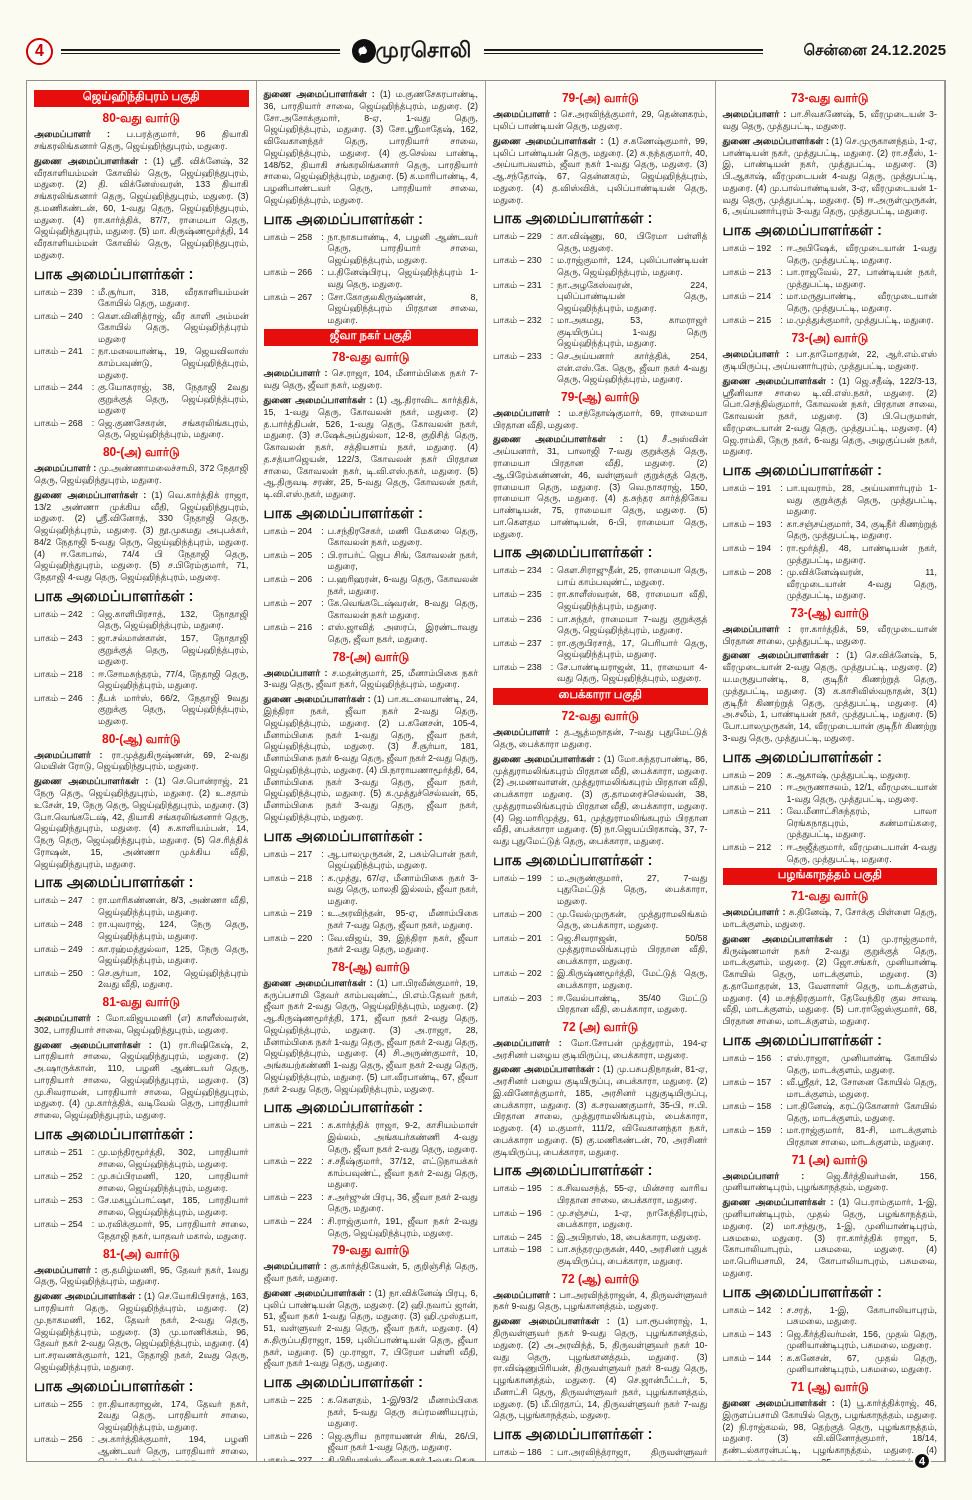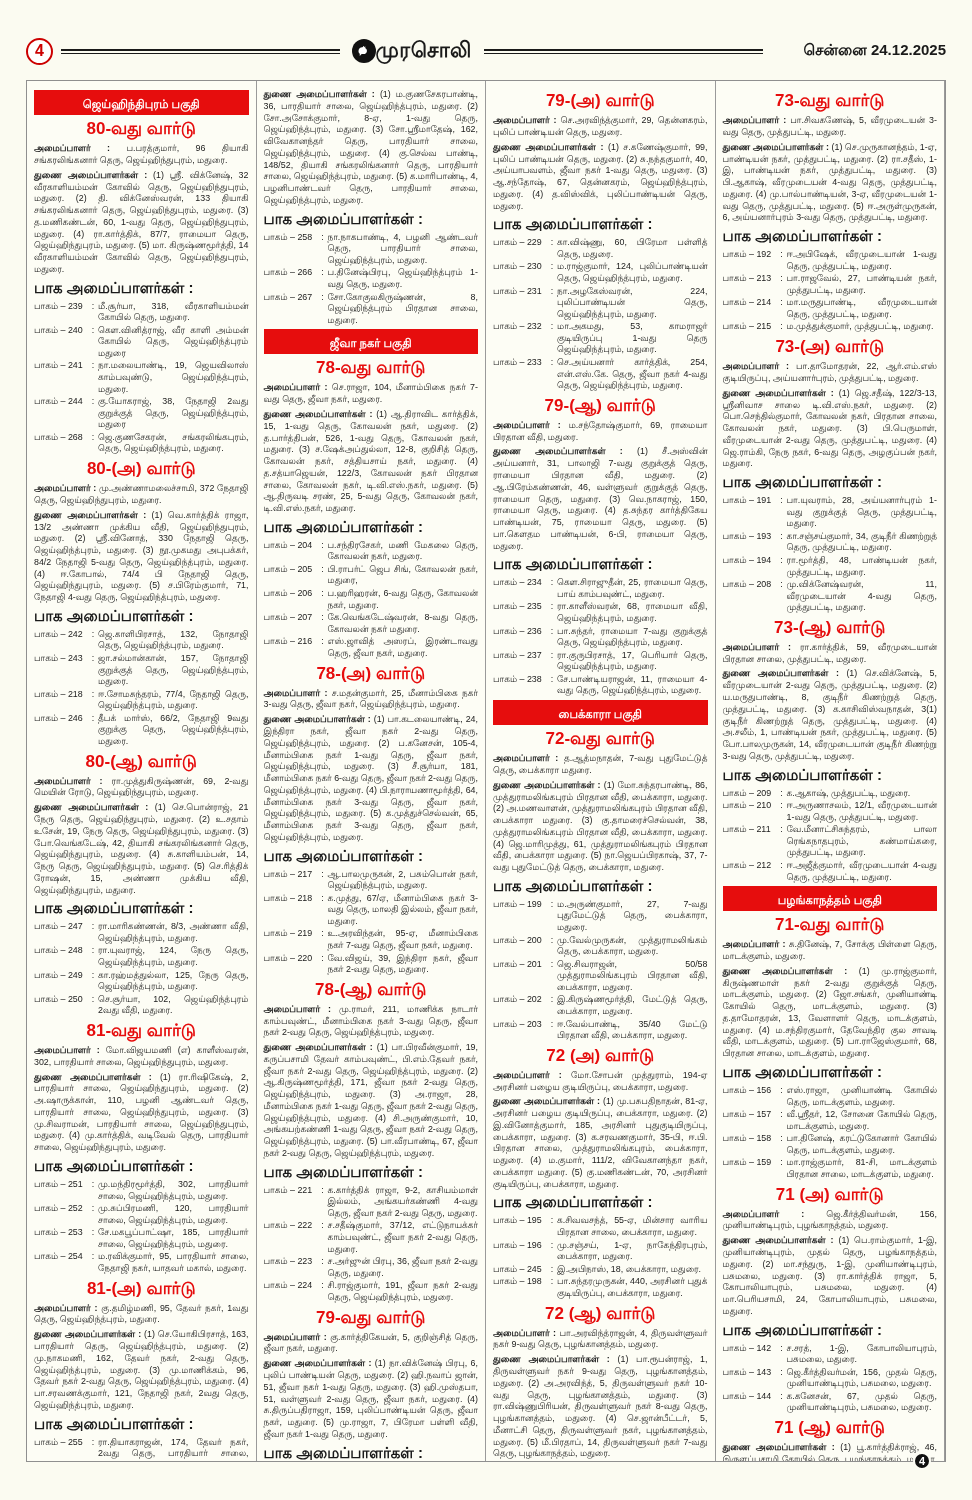--- a/index.html
+++ b/index.html
@@ -38,24 +38,24 @@
     display:flex;
   }
   .col {
     flex:1 1 0; padding:6px 7px; overflow:hidden;
     border-right:1px solid #9a9a9a;
   }
   .col:last-child { border-right:none; }
 
   .area-banner {
     background:#e60d0d; color:#fff; font-weight:bold; font-size:11.5px;
-    text-align:center; padding:8px 0 3px; margin:3px 0 2px;
+    text-align:center; padding:0 0 3px; margin:3px 0 2px;
   }
   .ward-heading {
-    color:#e60d0d; font-weight:bold; font-size:17px; text-align:center;
+    color:#e60d0d; font-weight:bold; font-size:12px; text-align:center;
     margin:4px 0 3px;
   }
   .para { font-size:8.9px; line-height:1.32; text-align:justify; margin:2px 0 3px; }
   .para b { font-size:9px; }
   .center-label { font-size:15px; font-weight:bold; margin:2px 0 2px; }
   .part-row { display:flex; font-size:8.9px; line-height:1.3; margin:1px 0; }
   .part-num { flex:0 0 54px; white-space:nowrap; }
   .part-colon { flex:0 0 10px; text-align:center; }
   .part-text { flex:1 1 auto; text-align:justify; }
 
@@ -281,21 +281,20 @@
           <span class="part-num">பாகம் – 219</span>
           <span class="part-colon">:</span>
           <span class="part-text">உ.அரவிந்தன், 95-ஏ, மீனாம்பிகை நகர் 7-வது தெரு, ஜீவா நகர், மதுரை.</span>
         </div>
         <div class="part-row">
           <span class="part-num">பாகம் – 220</span>
           <span class="part-colon">:</span>
           <span class="part-text">வே.விஜய், 39, இந்திரா நகர், ஜீவா நகர் 2-வது தெரு, மதுரை.</span>
         </div>
         <div class="ward-heading">78-(ஆ) வார்டு</div>
-        <div class="para"><b>அமைப்பாளர் : </b><span>மு.ராமர், 211, மாணிக்க நாடார் காம்பவுண்ட், மீனாம்பிகை நகர் 3-வது தெரு, ஜீவா நகர் 2-வது தெரு, ஜெய்ஹிந்த்புரம், மதுரை.</span></div>
         <div class="para"><b>துணை அமைப்பாளர்கள் : </b><span>(1) பா.பிரவீன்குமார், 19, கருப்பசாமி தேவர் காம்பவுண்ட், பி.எம்.தேவர் நகர், ஜீவா நகர் 2-வது தெரு, ஜெய்ஹிந்த்புரம், மதுரை. (2) ஆ.கிருஷ்ணமூர்த்தி, 171, ஜீவா நகர் 2-வது தெரு, ஜெய்ஹிந்த்புரம், மதுரை. (3) அ.ராஜா, 28, மீனாம்பிகை நகர் 1-வது தெரு, ஜீவா நகர் 2-வது தெரு, ஜெய்ஹிந்த்புரம், மதுரை. (4) சி.அருண்குமார், 10, அங்கயற்கண்ணி 1-வது தெரு, ஜீவா நகர் 2-வது தெரு, ஜெய்ஹிந்த்புரம், மதுரை. (5) பா.வீரபாண்டி, 67, ஜீவா நகர் 2-வது தெரு, ஜெய்ஹிந்த்புரம், மதுரை.</span></div>
         <div class="center-label">பாக அமைப்பாளர்கள் :</div>
         <div class="part-row">
           <span class="part-num">பாகம் – 221</span>
           <span class="part-colon">:</span>
           <span class="part-text">க.கார்த்திக் ராஜா, 9-2, காசியம்மாள் இல்லம், அங்கயர்கண்ணி 4-வது தெரு, ஜீவா நகர் 2-வது தெரு, மதுரை.</span>
         </div>
         <div class="part-row">
           <span class="part-num">பாகம் – 222</span>
           <span class="part-colon">:</span>

